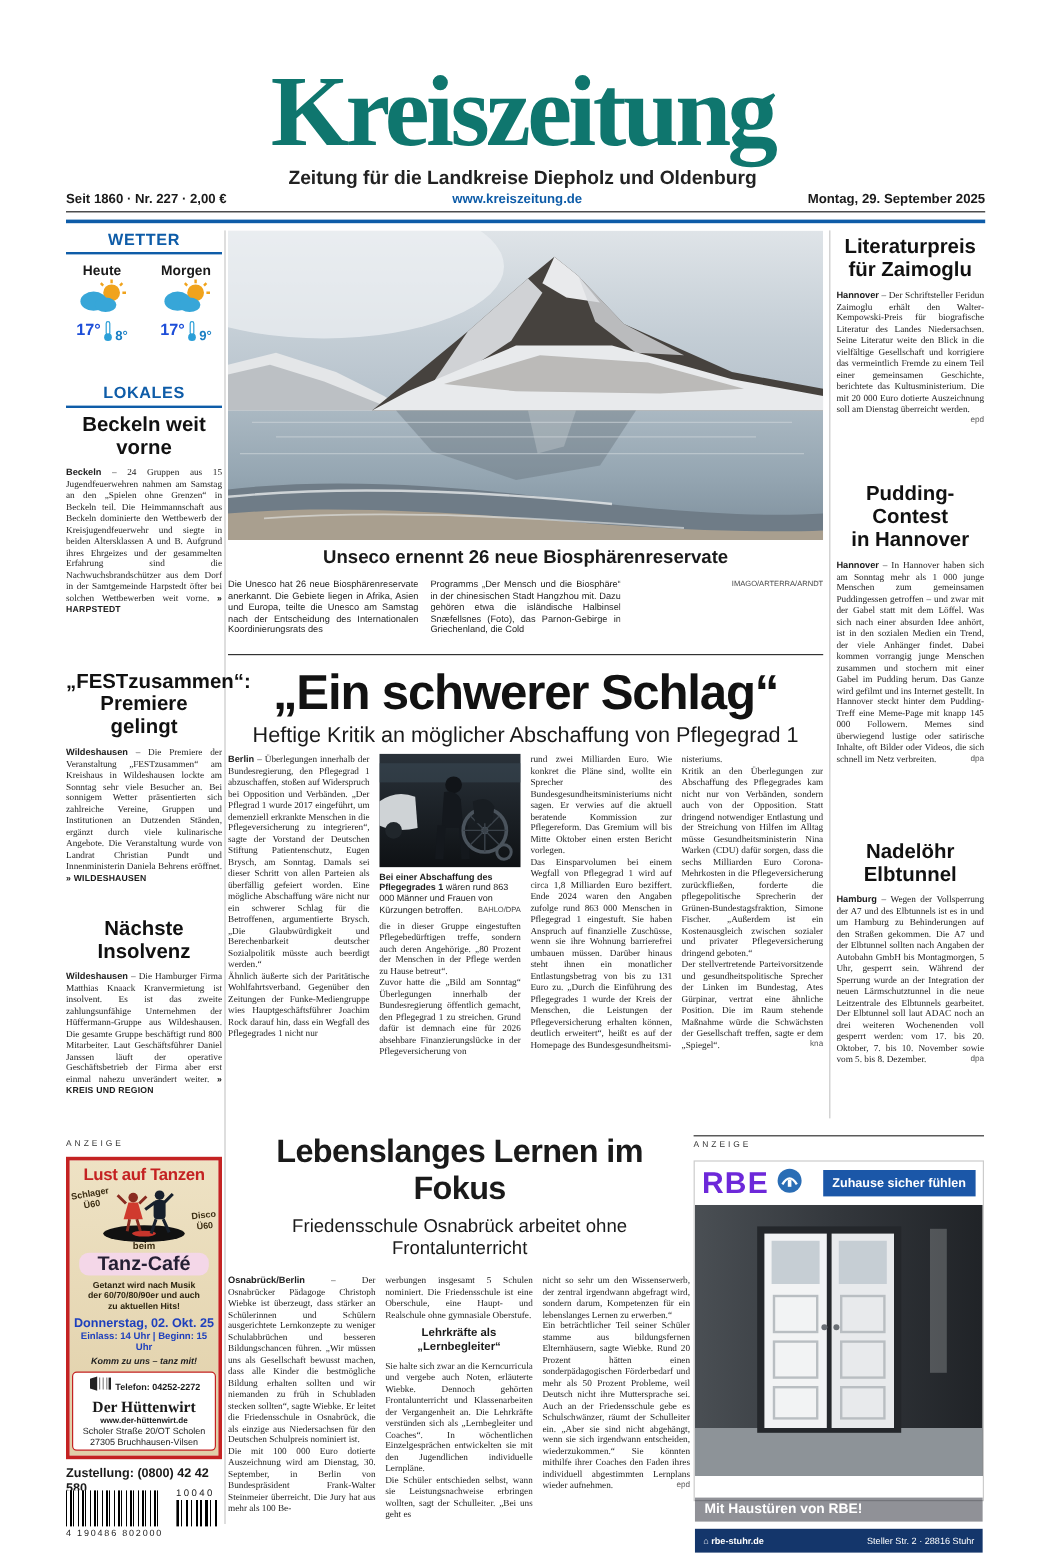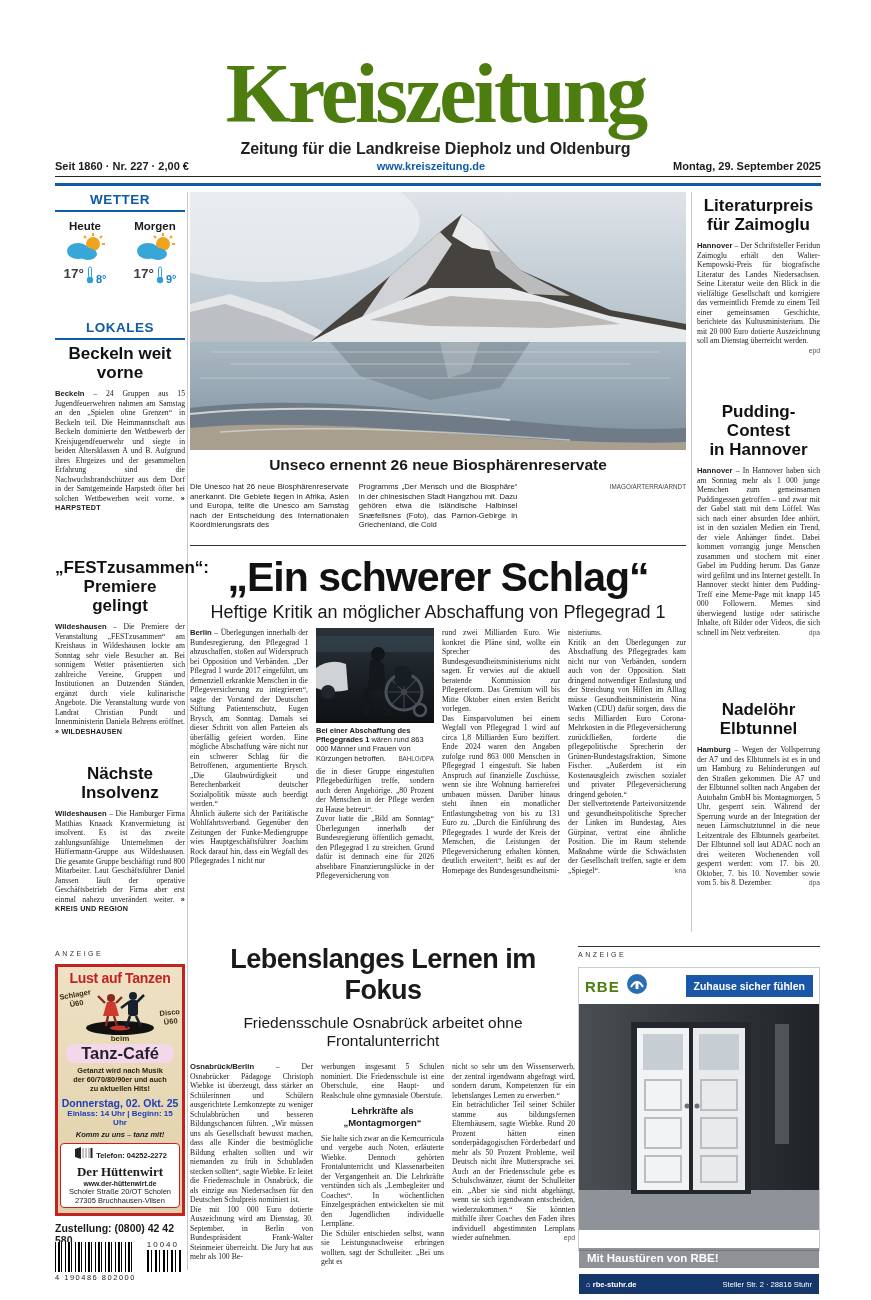--- a/index.html
+++ b/index.html
@@ -3,21 +3,21 @@
 <meta charset="utf-8">
 <style>
   * { margin:0; padding:0; box-sizing:border-box; }
   html,body { background:#e8e8e8; }
   .page { position:relative; width:871px; height:1300px; background:#fff; margin:0 auto;
           font-family:"Liberation Serif", serif; color:#1a1a1a; overflow:hidden; }
 
   
   .masthead { position:absolute; top:52px; left:0; right:0; text-align:center; }
   .masthead-title { font-family:"Liberation Serif", serif; font-weight:bold; font-size:84px;
-                    letter-spacing:-3px; color:#4d7c0f; line-height:1; }
+                    letter-spacing:-3px; color:#0f766e; line-height:1; }
   .masthead-sub { font-family:"Liberation Sans", sans-serif; font-weight:bold; font-size:16px;
                   color:#222; margin-top:4px; }
   .dateline { position:absolute; top:160px; left:55px; width:766px;
               font-family:"Liberation Sans", sans-serif; font-weight:bold; font-size:11px;
               display:flex; justify-content:space-between; align-items:baseline;
               padding-bottom:4px; border-bottom:1px solid #222; }
   .dateline .mid { color:#0e5ca8; }
   .blue-rule { position:absolute; top:183px; left:55px; width:766px; height:3px; background:#0e5ca8; }
 
   
@@ -35,21 +35,21 @@
   
   #left { position:absolute; left:55px; top:192px; width:130px; height:1090px; }
   .sec-head { font-family:"Liberation Sans", sans-serif; font-weight:bold; font-size:13.5px;
               letter-spacing:.5px; color:#0e5ca8; text-align:center; padding-bottom:3px;
               border-bottom:2.5px solid #0e5ca8; }
   .wx-row { display:flex; justify-content:space-between; margin-top:8px; }
   .wx-cell { width:60px; text-align:center; }
   .wx-day { font-family:"Liberation Sans", sans-serif; font-weight:bold; font-size:11.5px; }
   .wx-temps { display:flex; align-items:flex-start; justify-content:center; gap:2px;
               font-family:"Liberation Sans", sans-serif; font-weight:bold; }
-  .wx-hi { color:#404040; font-size:13.5px; }
+  .wx-hi { color:#1d4ed8; font-size:13.5px; }
   .wx-lo { color:#1a7fc4; font-size:11px; margin-top:7px; }
   .sb-art { position:absolute; left:0; width:130px; }
   .sb-body { margin-top:7px; }
 
   
   .anzeige { font-family:"Liberation Sans", sans-serif; font-size:7px; letter-spacing:2.5px; color:#333; }
   .dance-ad { position:absolute; left:0; top:772px; width:130px; height:252px;
               border:3px solid #c42222; background:linear-gradient(#eee2c4,#e0cfa8);
               font-family:"Liberation Sans", sans-serif; text-align:center; padding:3px 2px; }
   .da-title { color:#c42222; font-weight:bold; font-size:14px; letter-spacing:-.3px; }
@@ -117,22 +117,22 @@
   .bot-cols { display:flex; gap:8px; margin-top:12px; }
   .bot-col { width:123px; height:252px; overflow:hidden; }
   .crosshead { font-family:"Liberation Sans", sans-serif; font-weight:bold; font-size:9.5px;
                text-align:center; white-space:pre-line; line-height:1.25; margin:5px 0; }
 
   
   #ad2 { position:absolute; left:578px; top:946px; width:242px; border-top:1px solid #333; }
   #ad2 .anzeige { display:block; margin-top:4px; }
   .rbe { position:relative; margin-top:9px; width:242px; height:284px; border:1px solid #ccc; background:#fff; }
   .rbe-head { position:relative; height:36px; display:flex; align-items:center; padding:0 6px; gap:6px; }
-  .rbe-brand { font-family:"Liberation Sans", sans-serif; font-weight:bold; font-size:15px;
-               color:#4d7c0f; letter-spacing:1px; }
+  .rbe-brand { font-family:"Liberation Sans", sans-serif; font-weight:bold; font-size:25px;
+               color:#6d28d9; letter-spacing:1px; }
   .rbe-slogan { margin-left:auto; background:#1b57a8; color:#fff; font-family:"Liberation Sans", sans-serif;
                 font-weight:bold; font-size:10.5px; padding:5px 8px; }
   .rbe-photo { position:relative; width:100%; height:290px; overflow:hidden; }
   .rbe-overlay { position:absolute; left:0; bottom:26px; width:100%; padding:4px 8px;
                  background:rgba(8,12,24,.45); color:#fff; font-family:"Liberation Sans", sans-serif;
                  font-weight:bold; font-size:11.5px; }
   .rbe-footer { position:absolute; left:0; bottom:0; width:100%; height:20px; background:#14366b;
                 color:#fff; font-family:"Liberation Sans", sans-serif; font-size:7.6px;
                 display:flex; align-items:center; justify-content:space-between; padding:0 7px; }
   .rbe-footer b { font-weight:bold; }
@@ -407,21 +407,21 @@
 
   <div id="bottom">
     <div class="bot-head">Lebenslanges Lernen im Fokus</div>
     <div class="bot-sub">Friedensschule Osnabrück arbeitet ohne Frontalunterricht</div>
     <div class="bot-cols">
       <div class="bot-col body-txt"><span class="lead">Osnabrück/Berlin</span> <span>– Der Osnabrücker Pädagoge Christoph Wiebke ist überzeugt, dass stärker an Schülerinnen und Schülern ausgerichtete Lernkonzepte zu weniger Schulabbrüchen und besseren Bildungschancen führen. „Wir müssen uns als Gesellschaft bewusst machen, dass alle Kinder die bestmögliche Bildung erhalten sollten und wir niemanden zu früh in Schubladen stecken sollten“, sagte Wiebke. Er leitet die Friedensschule in Osnabrück, die als einzige aus Niedersachsen für den Deutschen Schulpreis nominiert ist.
 Die mit 100 000 Euro dotierte Auszeichnung wird am Dienstag, 30. September, in Berlin von Bundespräsident Frank-Walter Steinmeier überreicht. Die Jury hat aus mehr als 100 Be-</span></div>
       <div class="bot-col">
         <div class="body-txt">werbungen insgesamt 5 Schulen nominiert. Die Friedensschule ist eine Oberschule, eine Haupt- und Realschule ohne gymnasiale Oberstufe.</div>
         <div class="crosshead">Lehrkräfte als
-„Montagmorgen“</div>
+„Lernbegleiter“</div>
         <div class="body-txt" style="height:180px;">Sie halte sich zwar an die Kerncurricula und vergebe auch Noten, erläuterte Wiebke. Dennoch gehörten Frontalunterricht und Klassenarbeiten der Vergangenheit an. Die Lehrkräfte verstünden sich als „Lernbegleiter und Coaches“. In wöchentlichen Einzelgesprächen entwickelten sie mit den Jugendlichen individuelle Lernpläne.
 Die Schüler entschieden selbst, wann sie Leistungsnachweise erbringen wollten, sagt der Schulleiter. „Bei uns geht es</div>
       </div>
       <div class="bot-col body-txt"><span>nicht so sehr um den Wissenserwerb, der zentral irgendwann abgefragt wird, sondern darum, Kompetenzen für ein lebenslanges Lernen zu erwerben.“
 Ein beträchtlicher Teil seiner Schüler stamme aus bildungsfernen Elternhäusern, sagte Wiebke. Rund 20 Prozent hätten einen sonderpädagogischen Förderbedarf und mehr als 50 Prozent Probleme, weil Deutsch nicht ihre Muttersprache sei. Auch an der Friedensschule gebe es Schulschwänzer, räumt der Schulleiter ein. „Aber sie sind nicht abgehängt, wenn sie sich irgendwann entscheiden, wiederzukommen.“ Sie könnten mithilfe ihrer Coaches den Faden ihres individuell abgestimmten Lernplans wieder aufnehmen.</span> <span class="byline">epd</span></div>
     </div>
   </div>
 
   <div id="ad2">
     <span class="anzeige">ANZEIGE</span>

